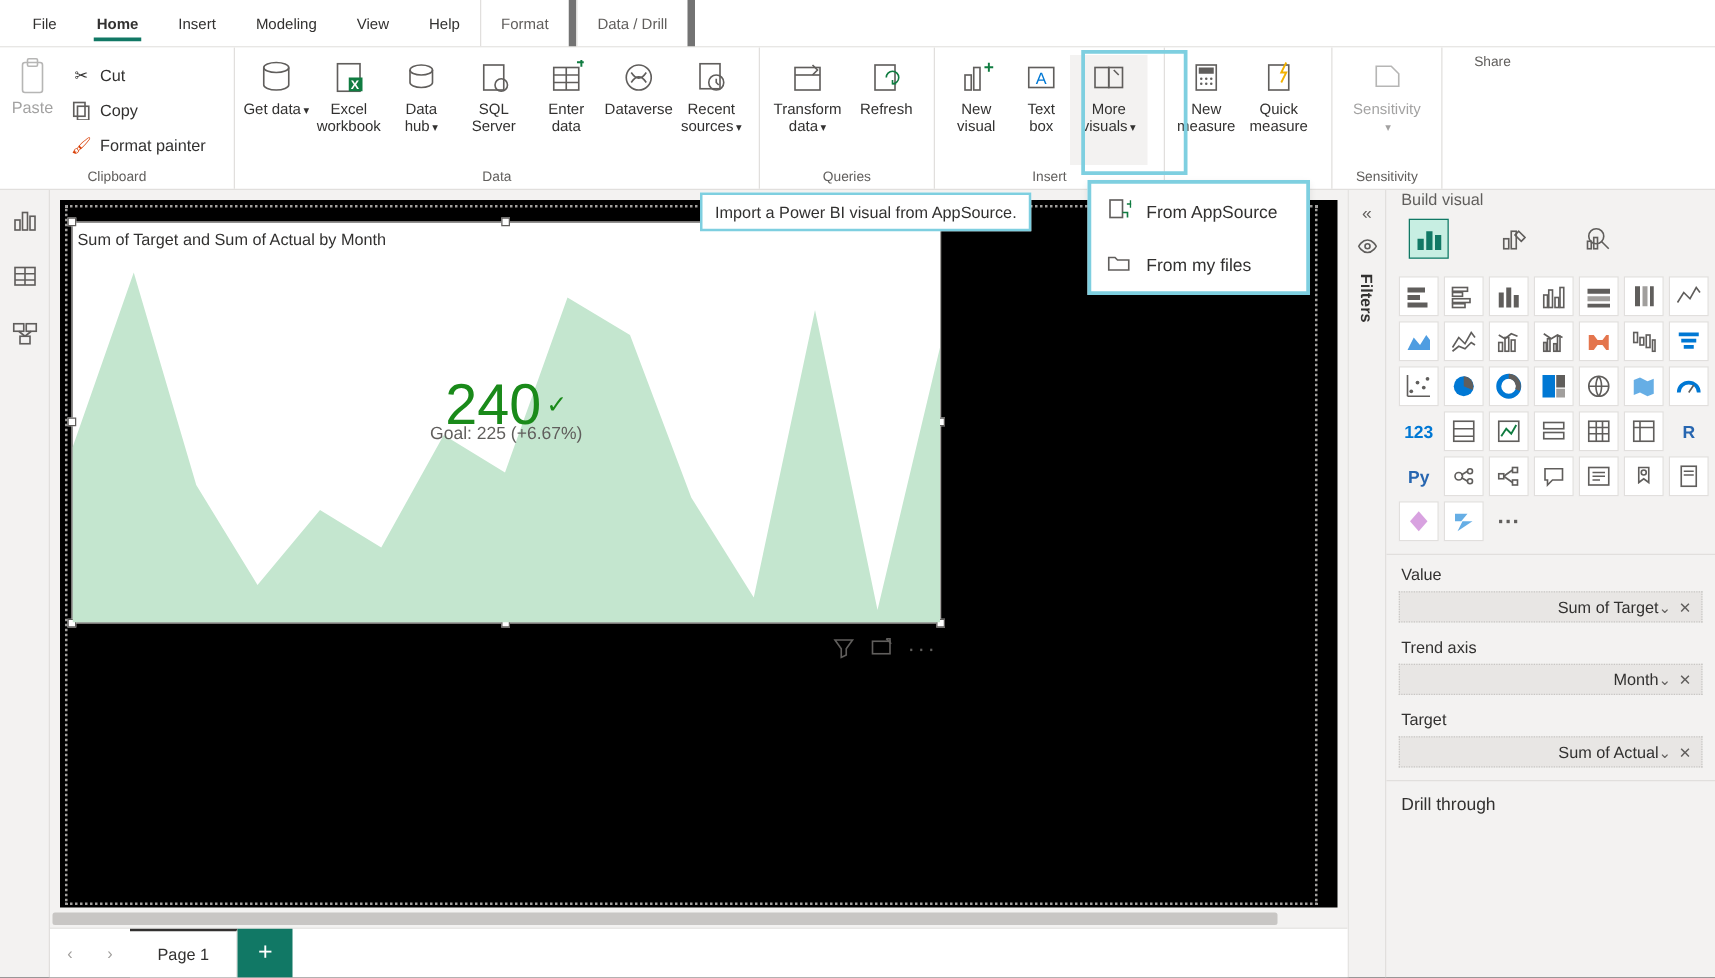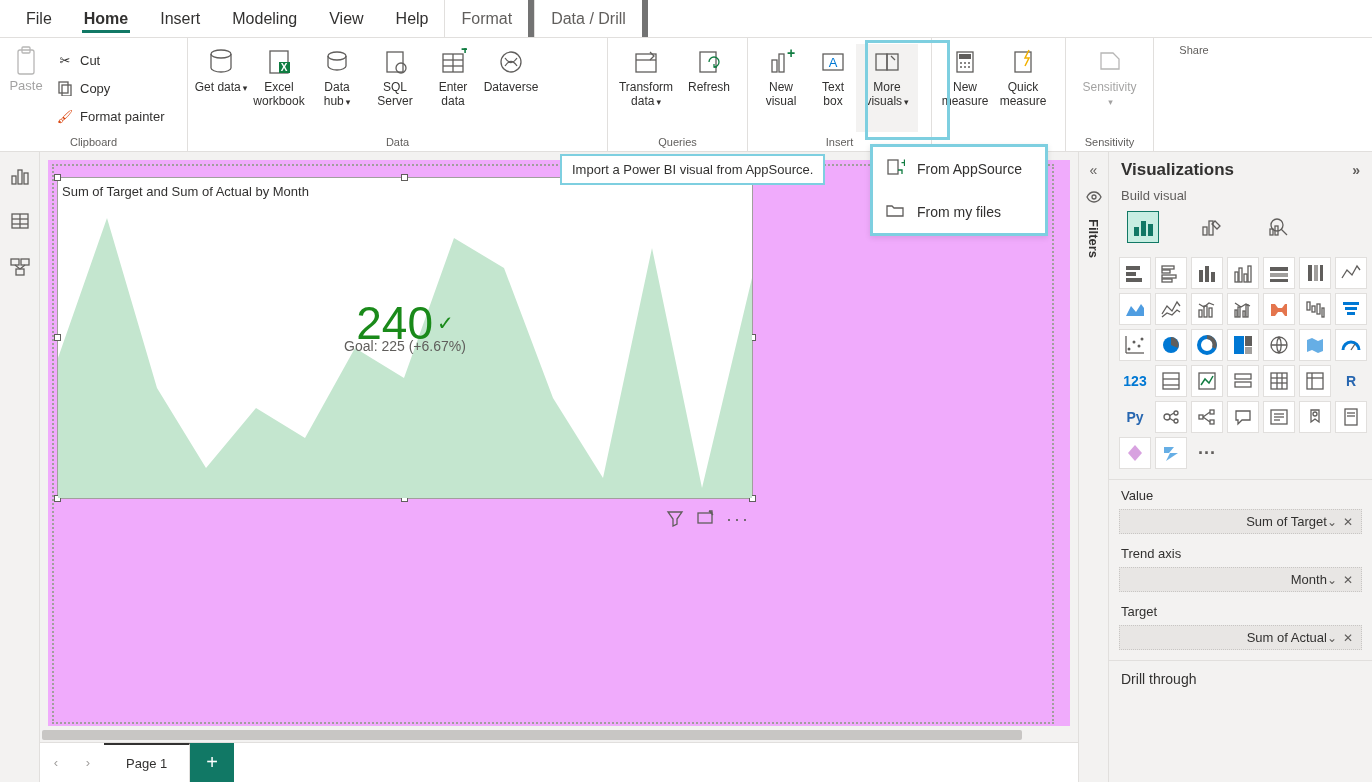--- a/index.html
+++ b/index.html
@@ -20,21 +20,21 @@
   background: #fff;
   border-bottom: 1px solid #e1dfdd;
   align-items: center;
   padding-left: 10px;
 }
 .tab {
   padding: 0 16px;
   height: 100%;
   display: flex;
   align-items: center;
-  font-size: 16px;
+  font-size: 12px;
   color: #323130;
   cursor: pointer;
   position: relative;
 }
 .tab.active::after {
   content: '';
   position: absolute;
   bottom: 4px;
   left: 14px;
   right: 14px;
@@ -139,21 +139,21 @@
 }
 .left-rail .ritem{width:22px;height:22px;cursor:pointer;}
 .canvas-wrap {
   flex:1;
   position:relative;
   background:#f3f2f1;
 }
 .canvas {
   position:absolute;
   top:8px;left:8px;right:8px;bottom:56px;
-  background:#f0abfc;
+  background:#000000;
 }
 .page-container {
   position:absolute;
   left:4px;top:4px;
   width:1002px;height:560px;
   border:2px dotted #a19f9d;
 }
 .visual {
   position:absolute;
   left:4px;top:12px;
@@ -356,20 +356,30 @@
         </div>
       <div class="bigbtn">
           <span class="icon">
             <svg width="28" height="28">
               <circle class="i" cx="14" cy="14" r="10"></circle>
               <path class="i" d="M8 10c4 6 8 6 12 0M8 18c4-6 8-6 12 0"></path>
             </svg>
           </span>
           <span>Dataverse</span>
         </div>
+      <div class="bigbtn">
+          <span class="icon">
+            <svg width="28" height="28">
+              <rect class="i" x="5" y="3" width="16" height="20"></rect>
+              <circle class="i" cx="18" cy="18" r="6"></circle>
+              <path class="i" d="M18 15v3l2 2"></path>
+            </svg>
+          </span>
+          <span><span>Recent sources</span><span class="chev">▾</span></span>
+        </div>
     </div>
     <div class="group-label">Data</div>
   </div>
 
   <div class="ribbon-group" style="width:140px">
     <div class="group-body">
       <div class="bigbtn" style="width:68px">
           <span class="icon">
             <svg width="28" height="28">
               <rect class="i" x="4" y="6" width="20" height="18"></rect>
@@ -571,24 +581,20 @@
   <div class="filters-rail">
     <div class="chev-collapse">«</div>
     <div style="margin-top:4px;color:#605e5c"><svg width="18" height="18">
           <path class="i" d="M2 9s2.5-5 7-5 7 5 7 5-2.5 5-7 5-7-5-7-5z"></path>
           <circle class="i" cx="9" cy="9" r="2"></circle>
         </svg></div>
     <div class="rotated">Filters</div>
   </div>
 
   <div class="viz-pane">
-    <div class="viz-header">
-      <span>Visualizations</span>
-      <span style="font-size:14px;color:#605e5c">»</span>
-    </div>
     <div class="viz-sub">Build visual</div>
     <div class="viz-tabs">
       <div class="vt active">
           <svg width="24" height="24">
             <rect x="3" y="12" width="5" height="9" fill="#117865"></rect>
             <rect x="10" y="6" width="5" height="15" fill="#117865"></rect>
             <rect x="17" y="9" width="5" height="12" fill="#117865"></rect>
           </svg>
         </div>
       <div class="vt">

